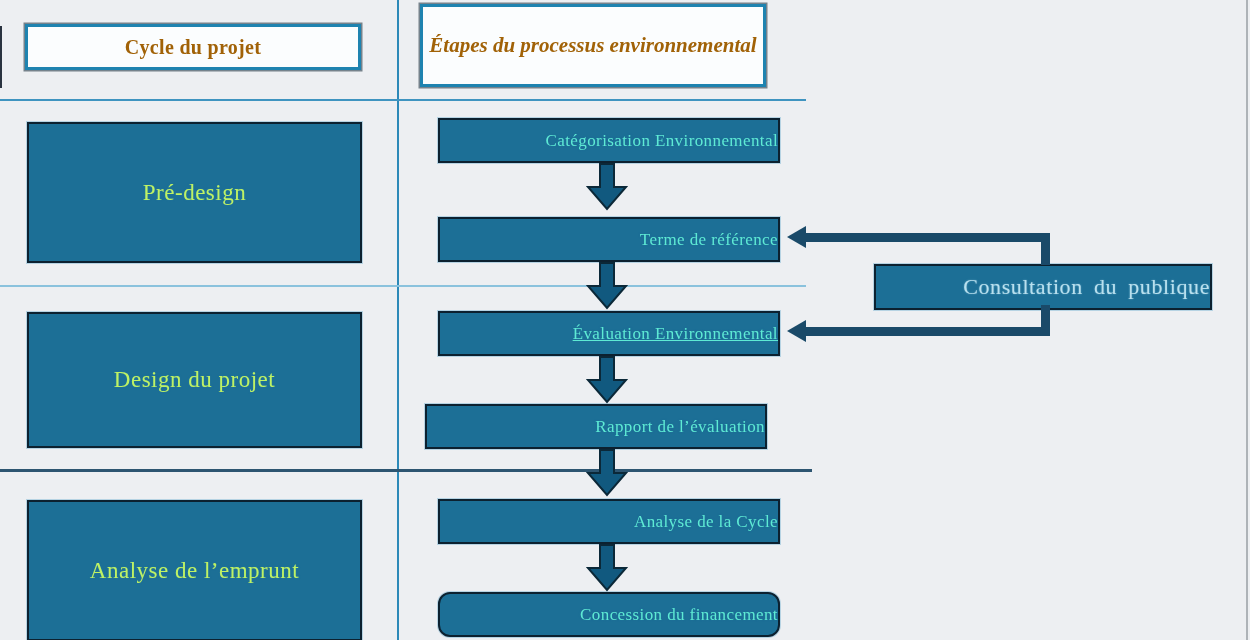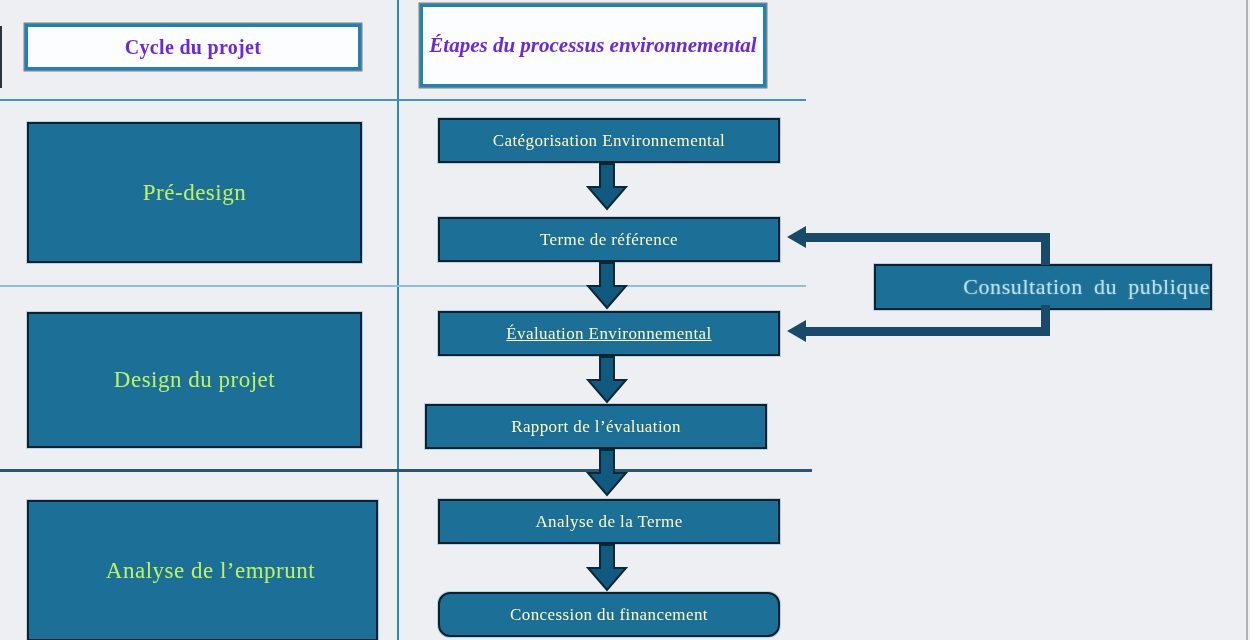--- a/index.html
+++ b/index.html
@@ -22,37 +22,37 @@
   .edge-line{position:absolute;background:#7a8288;opacity:.55;}
   .edge-mark{position:absolute;background:#2a3340;}
   
   .header-box{
     position:absolute;
     background:#fbfdfe;
     border:3px solid #1e83b0;
     box-shadow:0 0 0 1.5px rgba(18,40,56,.55);
     display:flex;align-items:center;justify-content:center;
     text-align:center;
-    color:#6d28d9;font-weight:bold;
+    color:#a16207;font-weight:bold;
   }
   .header-box.left-h{font-size:20px;letter-spacing:.3px;}
   .header-box.right-h{font-size:21px;line-height:1.25;}
   
   .fill-box{
     position:absolute;
     background:#1c6f96;
     border:2px solid #0c2130;
     box-shadow:0 0 0 1px rgba(80,160,200,.35);
     display:flex;align-items:center;justify-content:center;
     text-align:center;
   }
   .stage-box{color:#bef264;font-size:23px;letter-spacing:.5px;
     text-shadow:0 0 2px rgba(40,120,160,.8);}
-  .step-box{color:#fef9c3;font-size:17px;letter-spacing:.4px;
-    text-shadow:0 0 2px rgba(30,110,150,.85);}
+  .step-box{color:#5eead4;font-size:17px;letter-spacing:.4px;
+    text-shadow:0 0 2px rgba(30,110,150,.85);justify-content:flex-end;}
   .side-box{color:#b9e0ee;font-size:22px;word-spacing:5px;letter-spacing:.6px;
     text-shadow:0 0 2px rgba(140,200,225,.6);}
   
   .down-arrow{position:absolute;width:44px;}
   .conn-bar{position:absolute;background:#1a4a69;}
   .conn-head{
     position:absolute;width:0;height:0;
     border-top:11px solid transparent;
     border-bottom:11px solid transparent;
     border-right:19px solid #1a4a69;
@@ -76,38 +76,38 @@
   <div class="header-box right-h" style="left:420px;top:4px;width:340px;height:77px;font-style:italic;">
     <span>Étapes du processus environnemental</span>
   </div>
 
   <div class="fill-box stage-box" style="left:27px;top:122px;width:331px;height:137px;">
     <span>Pré-design</span>
   </div>
   <div class="fill-box stage-box" style="left:27px;top:312px;width:331px;height:132px;">
     <span>Design du projet</span>
   </div>
-  <div class="fill-box stage-box" style="left:27px;top:500px;width:331px;height:137px;padding-left:16px;">
+  <div class="fill-box stage-box" style="left:27px;top:500px;width:331px;height:137px;">
     <span>Analyse de l’emprunt</span>
   </div>
 
   <div class="fill-box step-box" style="left:438px;top:118px;width:338px;height:41px;">
     <span>Catégorisation Environnemental</span>
   </div>
   <div class="fill-box step-box" style="left:438px;top:217px;width:338px;height:41px;">
     <span>Terme de référence</span>
   </div>
   <div class="fill-box step-box" style="left:438px;top:311px;width:338px;height:41px;text-decoration:underline;">
     <span>Évaluation Environnemental</span>
   </div>
   <div class="fill-box step-box" style="left:425px;top:404px;width:338px;height:41px;">
     <span>Rapport de l’évaluation</span>
   </div>
   <div class="fill-box step-box" style="left:438px;top:499px;width:338px;height:41px;">
-    <span>Analyse de la Terme</span>
+    <span>Analyse de la Cycle</span>
   </div>
   <div class="fill-box step-box" style="left:438px;top:592px;width:338px;height:41px;border-radius:12px;">
     <span>Concession du financement</span>
   </div>
 
   <div class="fill-box side-box" style="left:874px;top:264px;width:334px;height:42px;justify-content:flex-end;">
     <span>Consultation du publique</span>
   </div>
 
   <svg class="down-arrow" style="left:585px;top:163px;height:48px;" viewBox="0 0 44 48">

